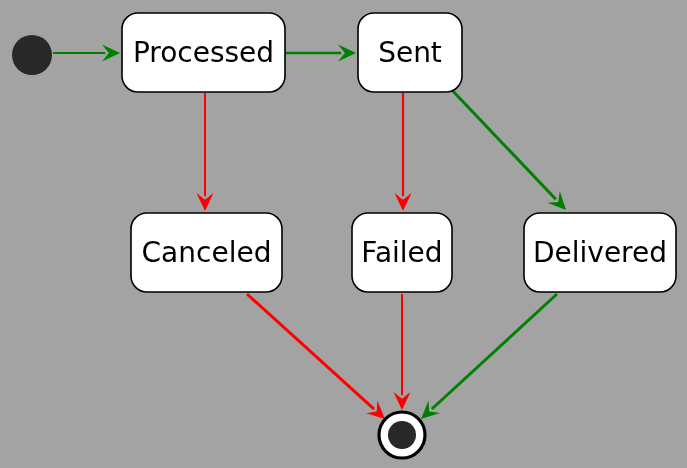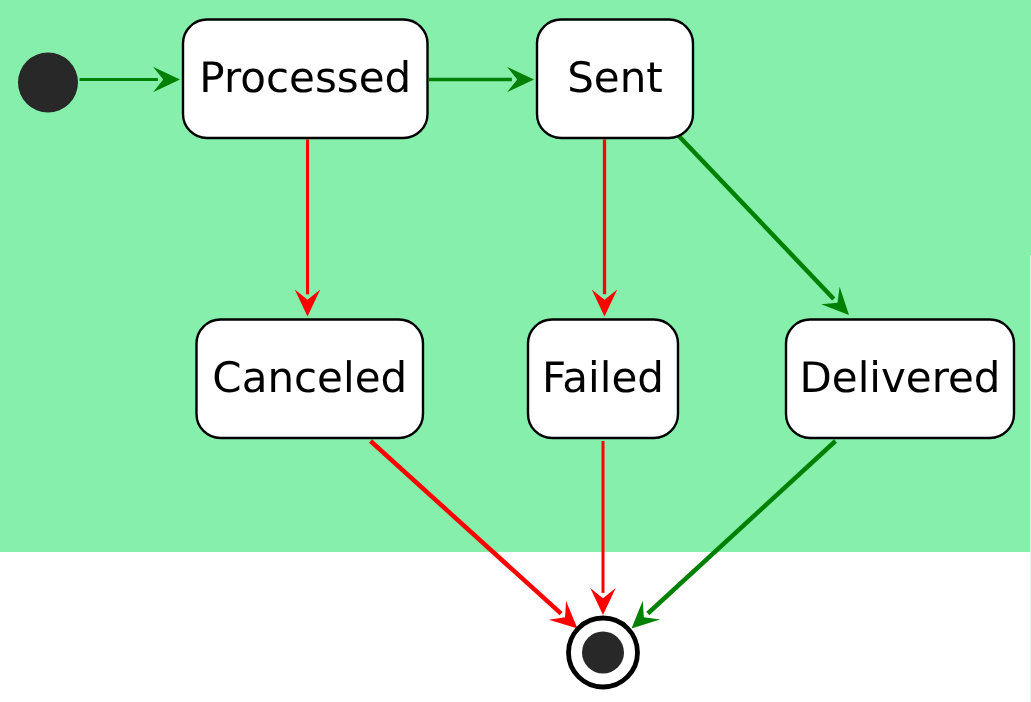--- a/index.html
+++ b/index.html
@@ -9,22 +9,22 @@
   }
   body {
     width: 687px;
     height: 468px;
     overflow: hidden;
     font-family: "DejaVu Sans", "Liberation Sans", sans-serif;
   }
   #diagram-root {
     position: relative;
     width: 687px;
-    height: 368px;
-    background: #86efac;
+    height: 468px;
+    background: #a3a3a3;
   }
   svg#state-diagram {
     display: block;
     width: 687px;
     height: 468px;
   }
   .state-box {
     fill: #ffffff;
     stroke: #000000;
     stroke-width: 1.6;

